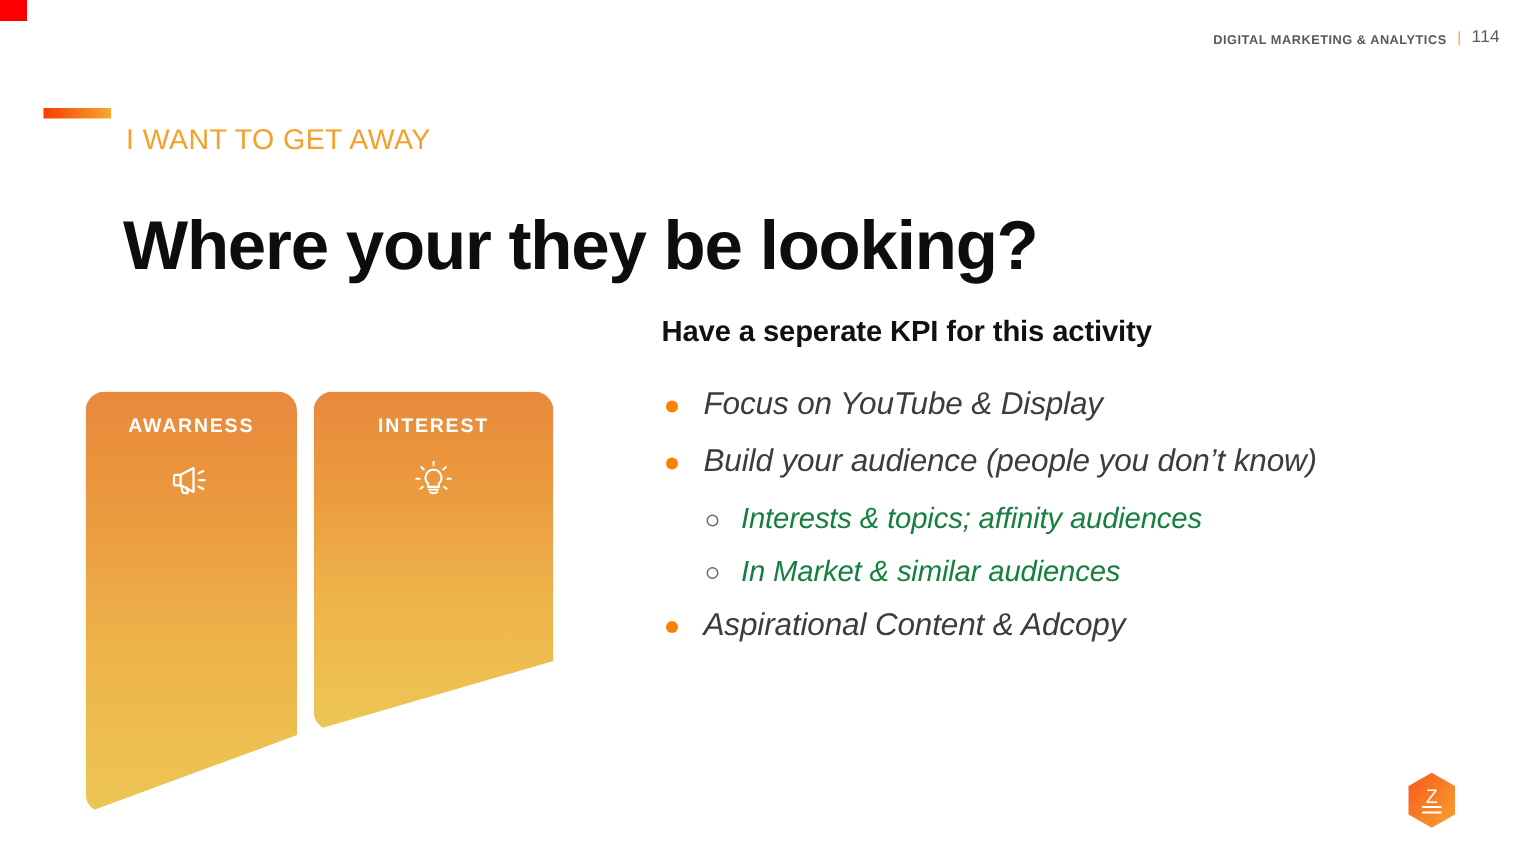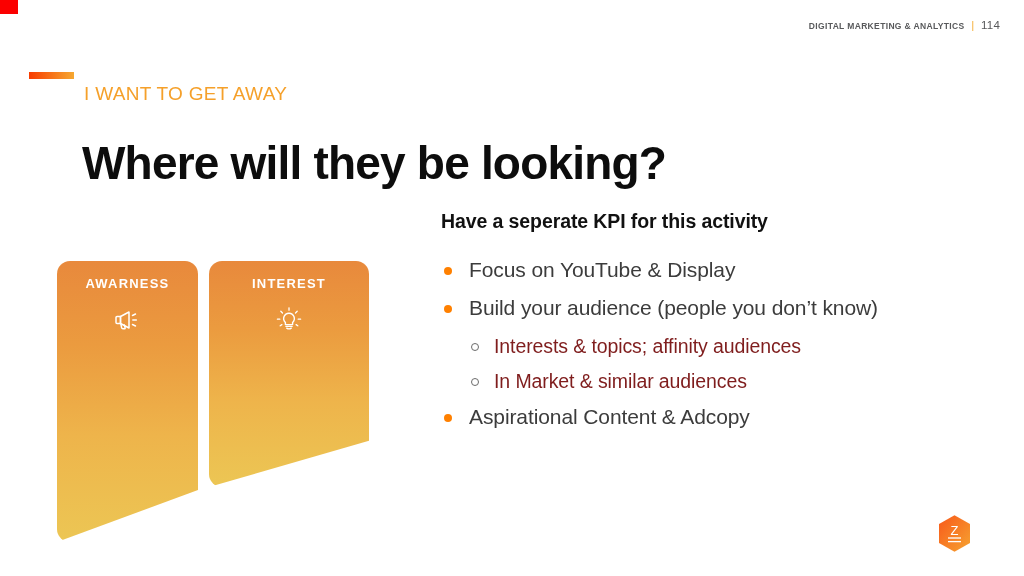--- a/index.html
+++ b/index.html
@@ -159,20 +159,21 @@
     font-size: 19.5px;
     font-weight: bold;
     color: #111111;
     letter-spacing: -0.1px;
     margin: 0 0 24px 0;
   }
   .bullet-list {
     list-style: none;
     margin: 0;
     padding: 0;
+    font-style: italic;
   }
   .bullet {
     display: flex;
     align-items: flex-start;
     margin-bottom: 12px;
     line-height: 1;
   }
   .bullet.level-1 {
     padding-left: 3px;
   }
@@ -200,21 +201,21 @@
     margin-right: 15px;
   }
   .bullet-text {
     font-size: 21px;
     color: #3c3c3c;
     line-height: 1.25;
     letter-spacing: -0.1px;
   }
   .bullet.level-2 .bullet-text {
     font-size: 19.5px;
-    color: #7f1d1d;
+    color: #15803d;
   }
 
   
   .logo {
     position: absolute;
     left: 936px;
     top: 514px;
     width: 37px;
     height: 40px;
   }
@@ -227,21 +228,21 @@
   <div class="corner-mark"></div>
 
   <div class="header">
     <span class="header-label">DIGITAL MARKETING &amp; ANALYTICS</span>
     <span class="header-sep">|</span>
     <span class="header-page">114</span>
   </div>
 
   <div class="accent-bar"></div>
   <div class="kicker">I WANT TO GET AWAY</div>
-  <h1 class="title">Where will they be looking?</h1>
+  <h1 class="title">Where your they be looking?</h1>
 
   <div class="funnel">
 
     <div class="card card-1">
       <div class="card-inner"></div>
       <div class="card-label">AWARNESS</div>
       <div class="card-icon">
         <svg width="30" height="24" viewBox="0 0 30 24" fill="none" aria-hidden="true">
           <path d="M3 9.5 L3 14.5 Q3 15.5 4 15.5 L7.5 15.5 L7.5 8.5 L4 8.5 Q3 8.5 3 9.5 Z" stroke="#ffffff" stroke-width="1.5" stroke-linejoin="round" fill="none"></path>
           <path d="M7.5 8.5 L16 4 L16 20 L7.5 15.5 Z" stroke="#ffffff" stroke-width="1.5" stroke-linejoin="round" fill="none"></path>

